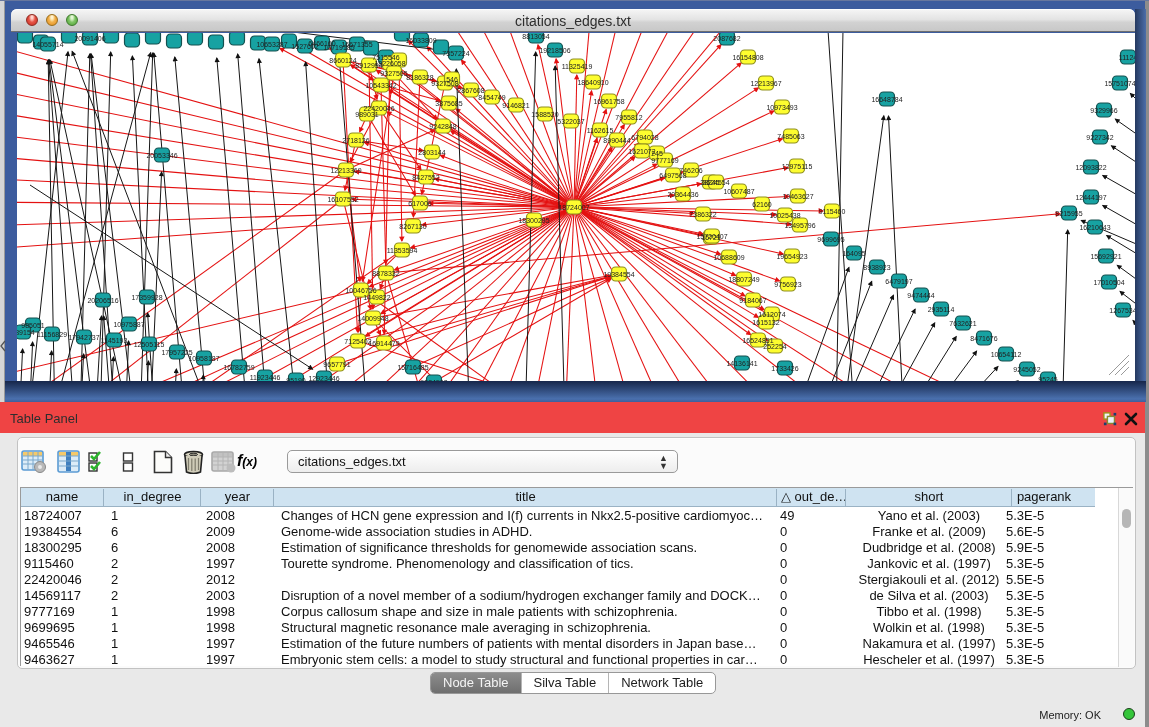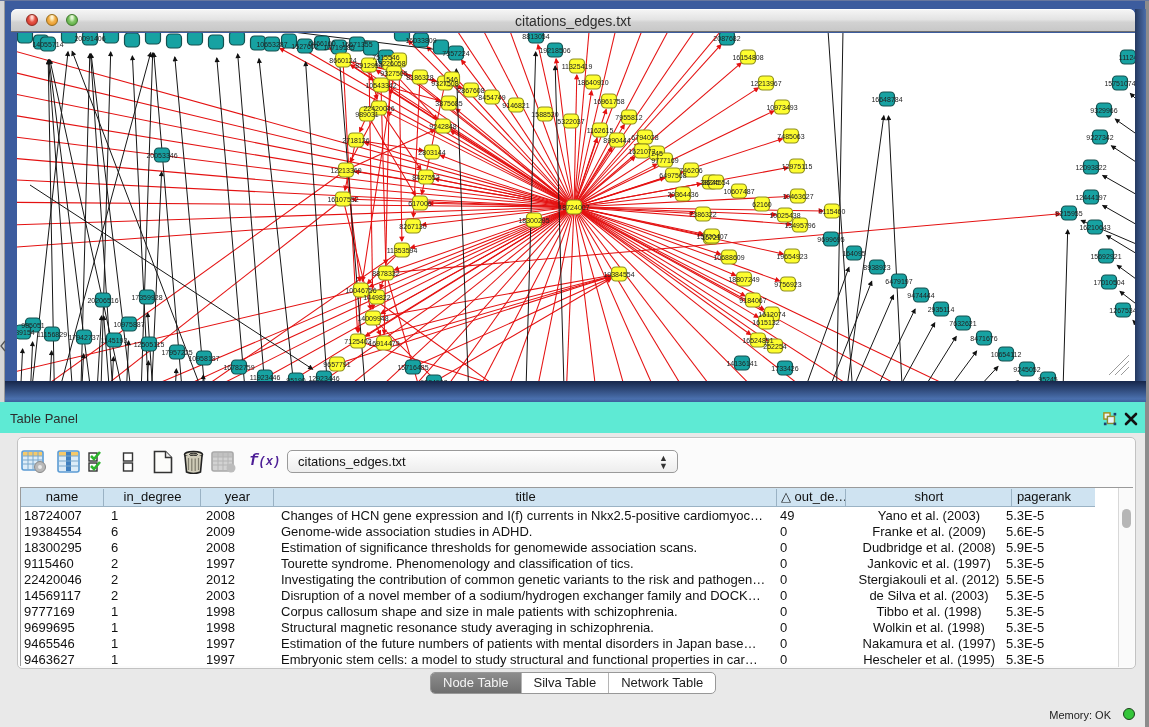--- a/index.html
+++ b/index.html
@@ -12,21 +12,21 @@
  box-shadow:inset 0 1px 0 #fdfdfd}
 #titlebar .tl{position:absolute;top:5px;width:12px;height:12px;border-radius:50%}
 #titlebar .t1{left:15px;background:radial-gradient(ellipse at 50% 22%,#ffd3cc 12%,rgba(255,200,190,0) 45%),radial-gradient(circle at 50% 45%,#f37163,#dc4437 60%,#c03227);border:1px solid #8e2b22}
 #titlebar .t2{left:35px;background:radial-gradient(ellipse at 50% 22%,#fff3cf 12%,rgba(255,235,200,0) 45%),radial-gradient(circle at 50% 45%,#f8c96a,#eda33a 60%,#d3891f);border:1px solid #9a6f1c}
 #titlebar .t3{left:55px;background:radial-gradient(ellipse at 50% 22%,#e4f6d4 12%,rgba(220,245,200,0) 45%),radial-gradient(circle at 50% 45%,#9fd688,#6cb852 60%,#539e3c);border:1px solid #3f7a2e}
 #titlebar .ttl{position:absolute;left:0;right:0;top:4px;text-align:center;font-size:14px;font-weight:normal;color:#2e2e2e}
 #canvasbg{position:absolute;left:17px;top:33px;width:1118px;height:348px;background:#fff}
 #shadowB{position:absolute;left:5px;top:381px;width:1141px;height:21px;background:linear-gradient(#16264a,#4a70ae 85%,#3d5f9c)}
 #shadowR{position:absolute;left:1135px;top:9px;width:11px;height:372px;background:linear-gradient(to right,#24385f,#4b6ea9)}
 #tpanel{position:absolute;left:0;top:402px;width:1149px;height:325px;background:#e9e9e9}
-#tpanel .hdr{position:absolute;left:0;top:0;width:100%;height:31px;background:#5eead4}
+#tpanel .hdr{position:absolute;left:0;top:0;width:100%;height:31px;background:#ef4444}
 #tpanel .hdr .t{position:absolute;left:10px;top:9px;font-size:13px;color:#2e2e2e}
 #tpr{position:absolute;right:0;top:402px;width:4px;height:325px;background:#8c8c8c}
 #float-ico{position:absolute;left:1103px;top:412px;width:15px;height:15px}
 #close-ico{position:absolute;left:1124px;top:411px;width:14px;height:15px;font-size:15px;font-weight:bold;color:#111}
 #inner{position:absolute;left:17px;top:437px;width:1119px;height:232px;background:#fbfbfb;border:1px solid #c2c2c2;border-radius:5px;box-shadow:inset 0 1px 0 #fff}
 .icon{position:absolute;top:450px}
 #combo{position:absolute;left:287px;top:450px;width:391px;height:23px;border:1px solid #9a9a9a;border-radius:5px;
  background:linear-gradient(#ffffff,#ededed);font-size:13px;color:#111;line-height:21px;padding-left:10px}
 #combo .arr{position:absolute;right:9px;top:3px;font-size:9px;color:#333;line-height:8px;text-align:center}
 #tbl{position:absolute;left:20px;top:487px;width:1113px;height:179px;background:#fff;border-top:1px solid #9a9a9a;border-left:1px solid #9a9a9a}
@@ -37,21 +37,21 @@
 .tr span{position:absolute;top:0;overflow:hidden}
 .c0{left:3px;width:80px}.c1{left:90px;width:95px}.c2{left:185px;width:70px}
 .c3{left:260px;width:500px}.c4{left:759px;width:66px}
 .c5{left:825px;width:166px;text-align:center}.c6{left:985px;width:100px}
 #vsb{position:absolute;left:1097px;top:0;width:16px;height:179px;background:#fafafa;border-left:1px solid #d8d8d8}
 #vsb .th{position:absolute;left:3px;top:21px;width:9px;height:19px;border-radius:5px;background:#b6b6b6}
 #tabs{position:absolute;left:430px;top:672px;height:22px;border:1px solid #989898;border-radius:5px;background:#fff;font-size:13px;display:flex;overflow:hidden}
 #tabs div{padding:0 12px;line-height:20px;color:#1c1c1c}
 #tabs .sel{background:linear-gradient(#8d8d8d,#6f6f6f);color:#f4f4f4}
 #tabs .sep{width:1px;padding:0;background:#b5b5b5}
-#mem{position:absolute;right:38px;top:709px;font-size:11px;color:#222}
+#mem{position:absolute;right:48px;top:709px;font-size:11px;color:#222}
 #memdot{position:absolute;right:14px;top:708px;width:12px;height:12px;border-radius:50%;background:#35c53a;border:1px solid #1c401c}
 </style></head><body>
 <div id="page">
 <div id="desk">
       <div class="topline"></div>
     </div>
 <div id="leftstrip"></div>
     <div id="rightstrip"></div>
 <svg style="position:absolute;left:0;top:340px" width="6" height="12" viewBox="0 0 6 12">
       <path d="M5 1 L1 6 L5 11" fill="none" stroke="#555" stroke-width="1.3"></path>
@@ -626,21 +626,21 @@
  <ellipse cx="11.5" cy="4.5" rx="4" ry="1.4" fill="#8c897b" stroke="#222"></ellipse>
  <path d="M3 6 l1.5 16 q7 3 14 0 L20 6" fill="#cfcbb8" stroke="#222" stroke-width="1.6"></path>
  <path d="M6.5 8 v12 M9.8 8.6 v12.4 M13.2 8.6 v12.4 M16.5 8 v12" stroke="#7e7b6c" stroke-width="1.2"></path>
 </svg>
 <svg class="icon" style="left:211px" width="26" height="24" viewBox="0 0 26 24">
  <rect x="1" y="2" width="21" height="19" rx="2" fill="#d2d2d2" stroke="#a8a8a8" stroke-width="1.6"></rect>
  <rect x="2" y="3" width="19" height="4" fill="#c2c2c2"></rect>
  <path d="M2 7 h19 M2 11 h19 M2 15 h19 M7 3 v17 M12 3 v17 M17 3 v17" stroke="#b4b4b4" stroke-width="1"></path>
  <circle cx="20" cy="18" r="4.5" fill="#bcbcbc"></circle>
 </svg>
-<div class="icon" style="left:249px;width:26px;top:452px;font-size:16px;font-style:italic;font-weight:bold;color:#4c1d95;font-family:Liberation Mono, monospace">f<span style="font-size:12px">(x)</span></div>
+<div class="icon" style="left:237px;width:26px;top:452px;font-size:16px;font-style:italic;font-weight:bold;color:#000000;font-family:Liberation Sans, sans-serif">f<span style="font-size:12px">(x)</span></div>
 
 <div id="combo">citations_edges.txt<div class="arr">▲<br>▼</div></div>
 <div id="tbl">
 <div id="thead">
 <span style="left:0;width:83px">name</span>
         <span style="left:84px;width:96px">in_degree</span>
 <span style="left:181px;width:72px">year</span>
         <span style="left:254px;width:502px">title</span>
 <span style="left:757px;width:68px;text-align:left;padding-left:3px">△ out_de…</span>
 <span style="left:826px;width:165px">short</span>
@@ -680,21 +680,20 @@
           <span class="c2">1997</span>
           <span class="c3">Tourette syndrome. Phenomenology and classification of tics.</span>
           <span class="c4">0</span>
           <span class="c5">Jankovic et al. (1997)</span>
           <span class="c6">5.3E‑5</span>
         </div>
         <div class="tr">
           <span class="c0">22420046</span>
           <span class="c1">2</span>
           <span class="c2">2012</span>
-          <span class="c3">Investigating the contribution of common genetic variants to the risk and pathogen…</span>
           <span class="c4">0</span>
           <span class="c5">Stergiakouli et al. (2012)</span>
           <span class="c6">5.5E‑5</span>
         </div>
         <div class="tr">
           <span class="c0">14569117</span>
           <span class="c1">2</span>
           <span class="c2">2003</span>
           <span class="c3">Disruption of a novel member of a sodium/hydrogen exchanger family and DOCK…</span>
           <span class="c4">0</span>
@@ -707,41 +706,41 @@
           <span class="c2">1998</span>
           <span class="c3">Corpus callosum shape and size in male patients with schizophrenia.</span>
           <span class="c4">0</span>
           <span class="c5">Tibbo et al. (1998)</span>
           <span class="c6">5.3E‑5</span>
         </div>
         <div class="tr">
           <span class="c0">9699695</span>
           <span class="c1">1</span>
           <span class="c2">1998</span>
-          <span class="c3">Structural magnetic resonance study averaging in schizophrenia.</span>
+          <span class="c3">Structural magnetic resonance male averaging in schizophrenia.</span>
           <span class="c4">0</span>
           <span class="c5">Wolkin et al. (1998)</span>
           <span class="c6">5.3E‑5</span>
         </div>
         <div class="tr">
           <span class="c0">9465546</span>
           <span class="c1">1</span>
           <span class="c2">1997</span>
           <span class="c3">Estimation of the future numbers of patients with mental disorders in Japan base…</span>
           <span class="c4">0</span>
           <span class="c5">Nakamura et al. (1997)</span>
           <span class="c6">5.3E‑5</span>
         </div>
         <div class="tr">
           <span class="c0">9463627</span>
           <span class="c1">1</span>
           <span class="c2">1997</span>
           <span class="c3">Embryonic stem cells: a model to study structural and functional properties in car…</span>
           <span class="c4">0</span>
-          <span class="c5">Hescheler et al. (1995)</span>
+          <span class="c5">Hescheler et al. (1997)</span>
           <span class="c6">5.3E‑5</span>
         </div>
       </div>
 <div id="vsb">
         <div class="th"></div>
       </div>
 </div>
 <div id="tabs">
       <div class="sel">Node Table</div>
       <div class="sep"></div>

